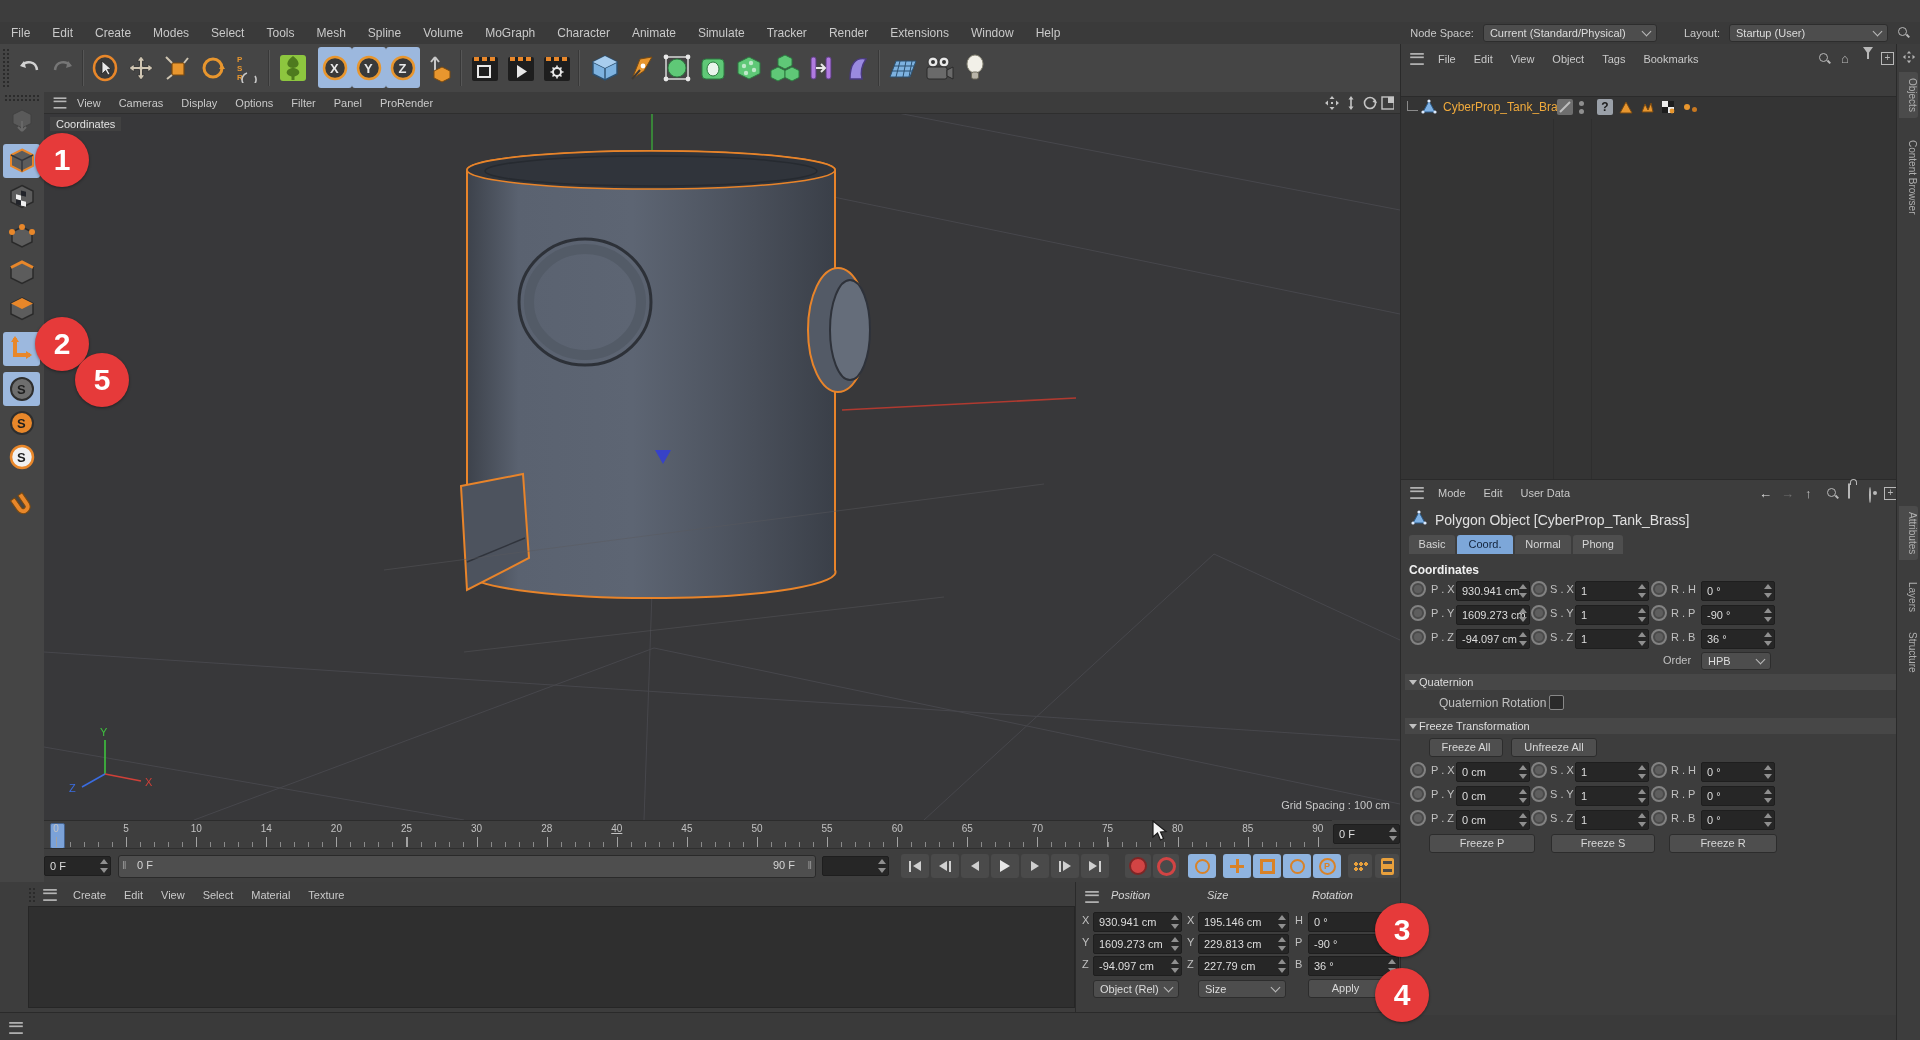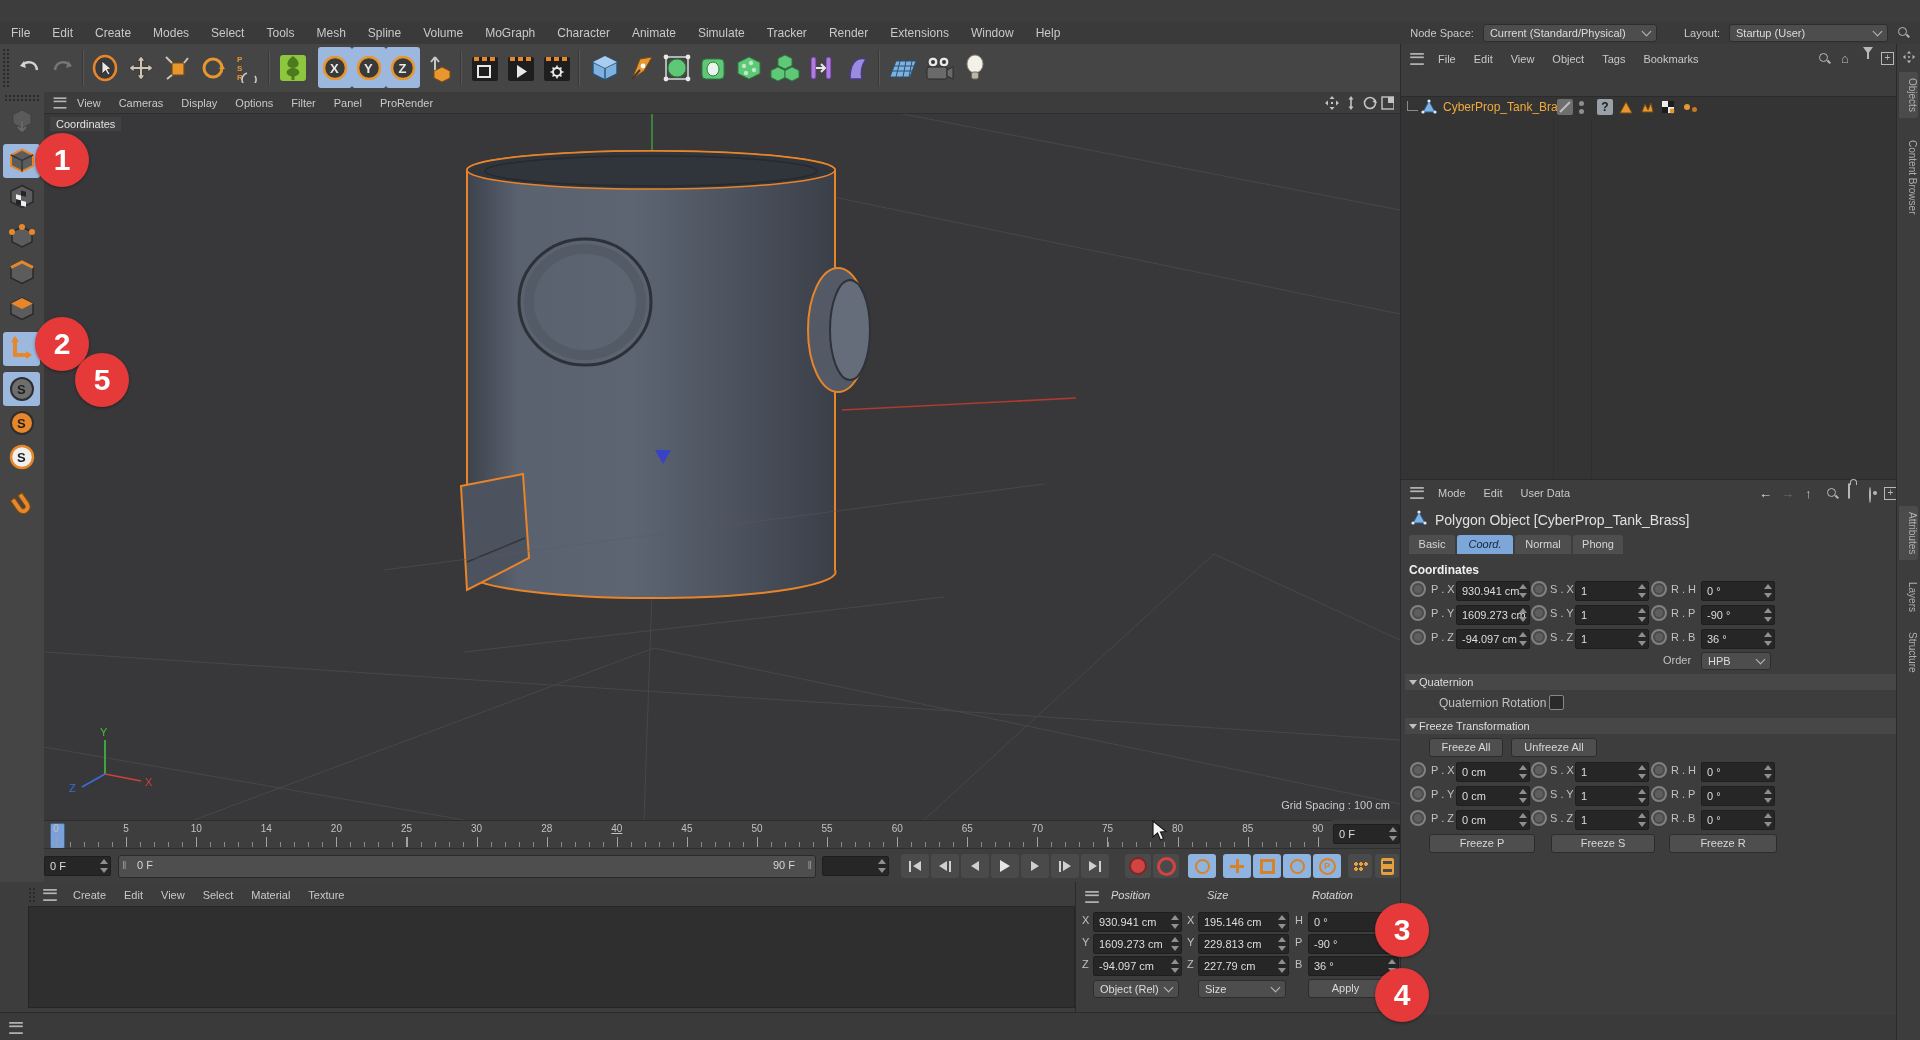--- a/index.html
+++ b/index.html
@@ -78,21 +78,21 @@
        font-size:11px;text-align:center;}
   #statusbar{left:0;top:1012px;width:1920px;height:28px;background:#3a3a3a;border-top:1px solid #2a2a2a;}
   
   #objmgr{left:1400px;top:44px;width:496px;height:461px;background:#3d3d3d;border-left:1px solid #2a2a2a;}
   #objbody{position:absolute;left:0;top:52px;width:100%;height:409px;background:#343434;border-top:1px solid #2b2b2b;}
   .vline{position:absolute;width:1px;background:#2e2e2e;}
   .objname{color:#f0aa3c;font-size:12px;}
   .tag{position:absolute;top:2px;width:16px;height:16px;border-radius:2px;display:flex;align-items:center;justify-content:center;}
   #attrs{left:1400px;top:479px;width:496px;height:535px;background:#3d3d3d;border-left:1px solid #2a2a2a;border-top:1px solid #2a2a2a;}
   .tab{position:absolute;top:0;height:19px;background:#4e4e4e;border-radius:3px 3px 0 0;color:#d6d6d6;font-size:11px;text-align:center;line-height:19px;}
-  .tab.on{background:#7da7d9;color:#13243c;font-style:italic;}
+  .tab.on{background:#7da7d9;color:#13243c;}
   .sect{position:absolute;left:4px;width:482px;height:16px;background:#474747;color:#dedede;font-size:11px;line-height:16px;padding-left:14px;}
   .sect::before{content:"";position:absolute;left:4px;top:6px;border-left:4px solid transparent;border-right:4px solid transparent;border-top:5px solid #c0c0c0;}
   .kf{position:absolute;width:12px;height:12px;border-radius:50%;border:2px solid #828282;background:#4a4a4a;}
   .kf::after{content:"";position:absolute;left:2px;top:2px;width:8px;height:8px;border-radius:50%;background:#5e5e5e;}
   .checkbox{position:absolute;width:13px;height:13px;background:#2a2a2a;border:1px solid #888;border-radius:2px;}
   
   #sidestrip{left:1896px;top:44px;width:24px;height:996px;background:#3d3d3d;border-left:1px solid #2a2a2a;}
   .vtab{position:absolute;left:2px;width:19px;writing-mode:vertical-rl;font-size:10px;color:#b0b0b0;
         text-align:center;border-radius:0 3px 3px 0;padding:6px 0;}
   .vtab.on{background:#4b4b4b;}

